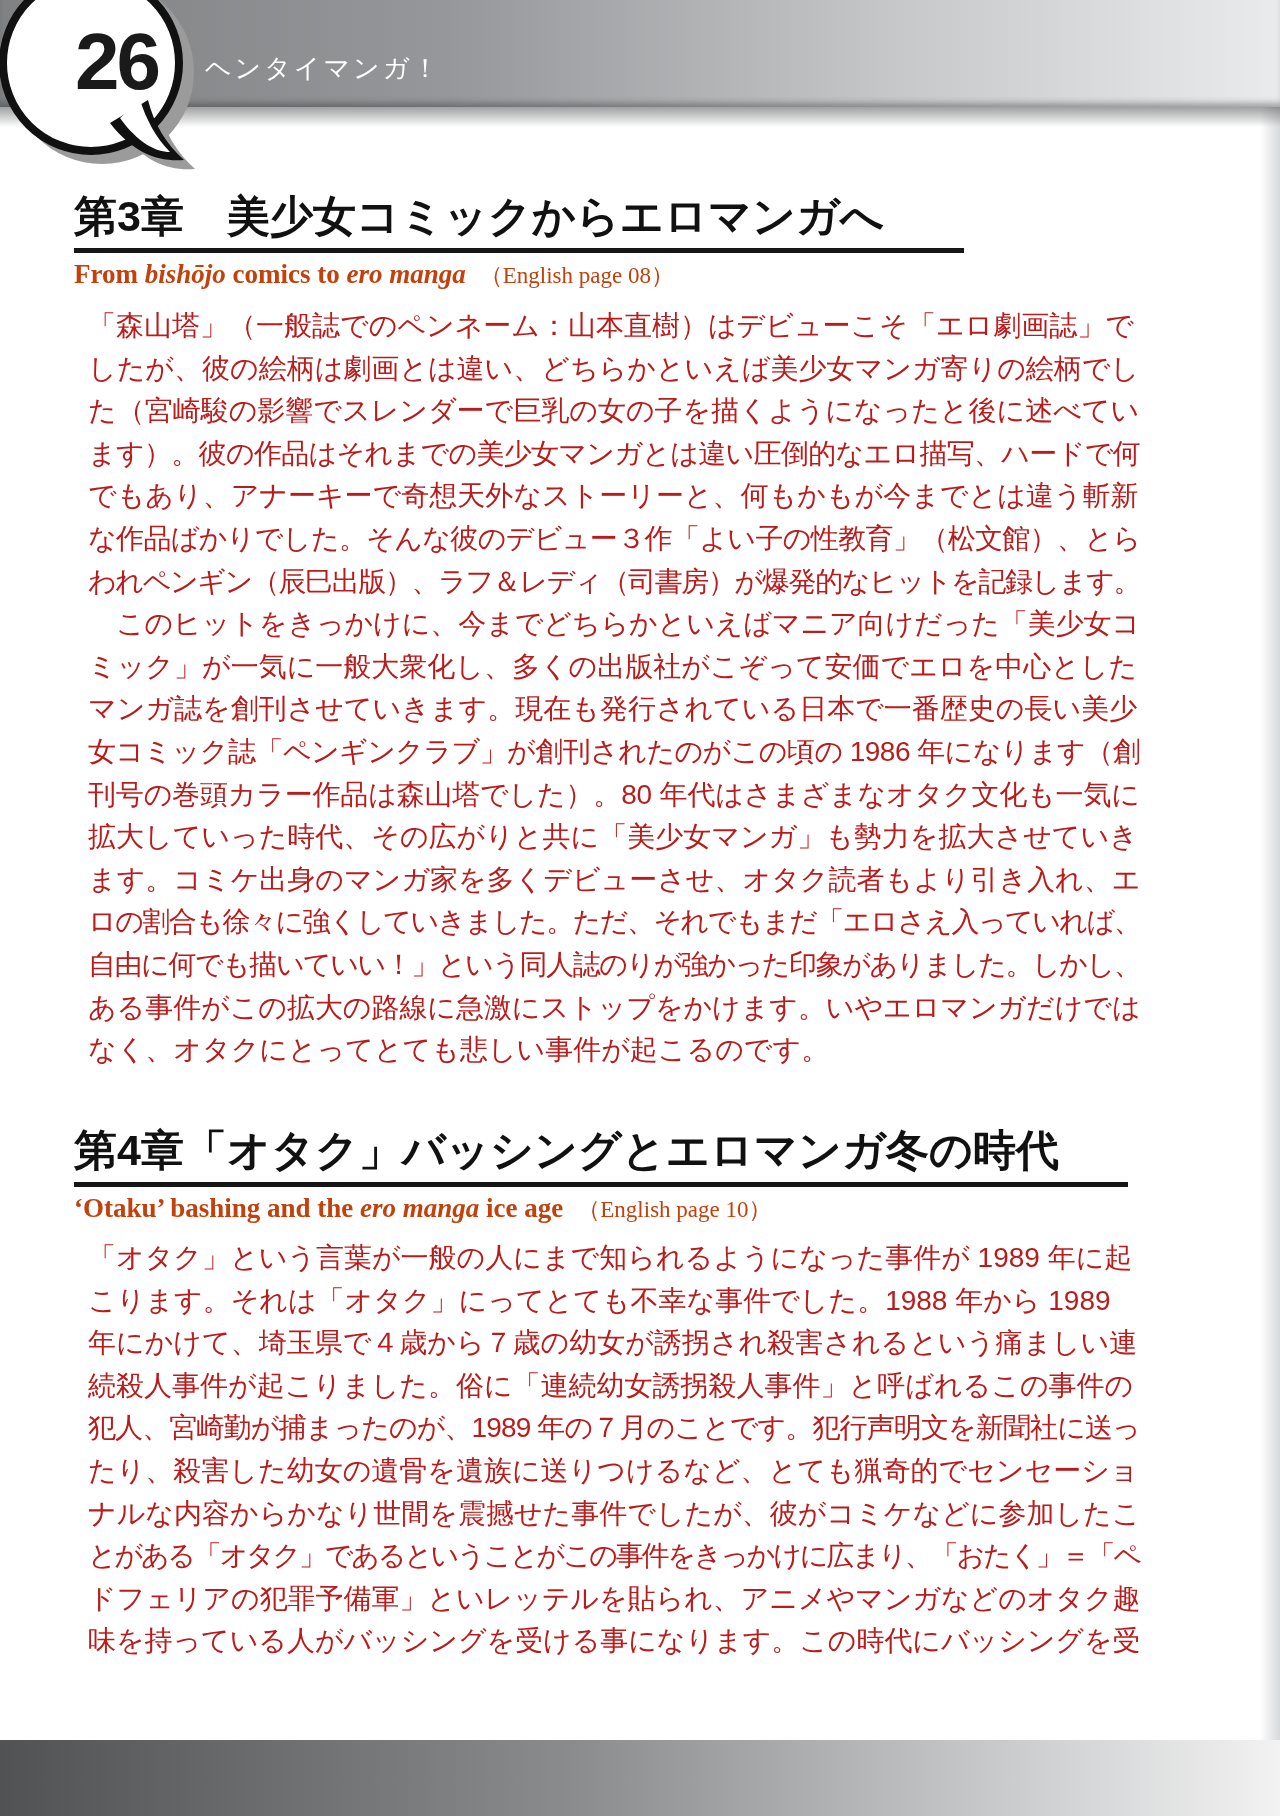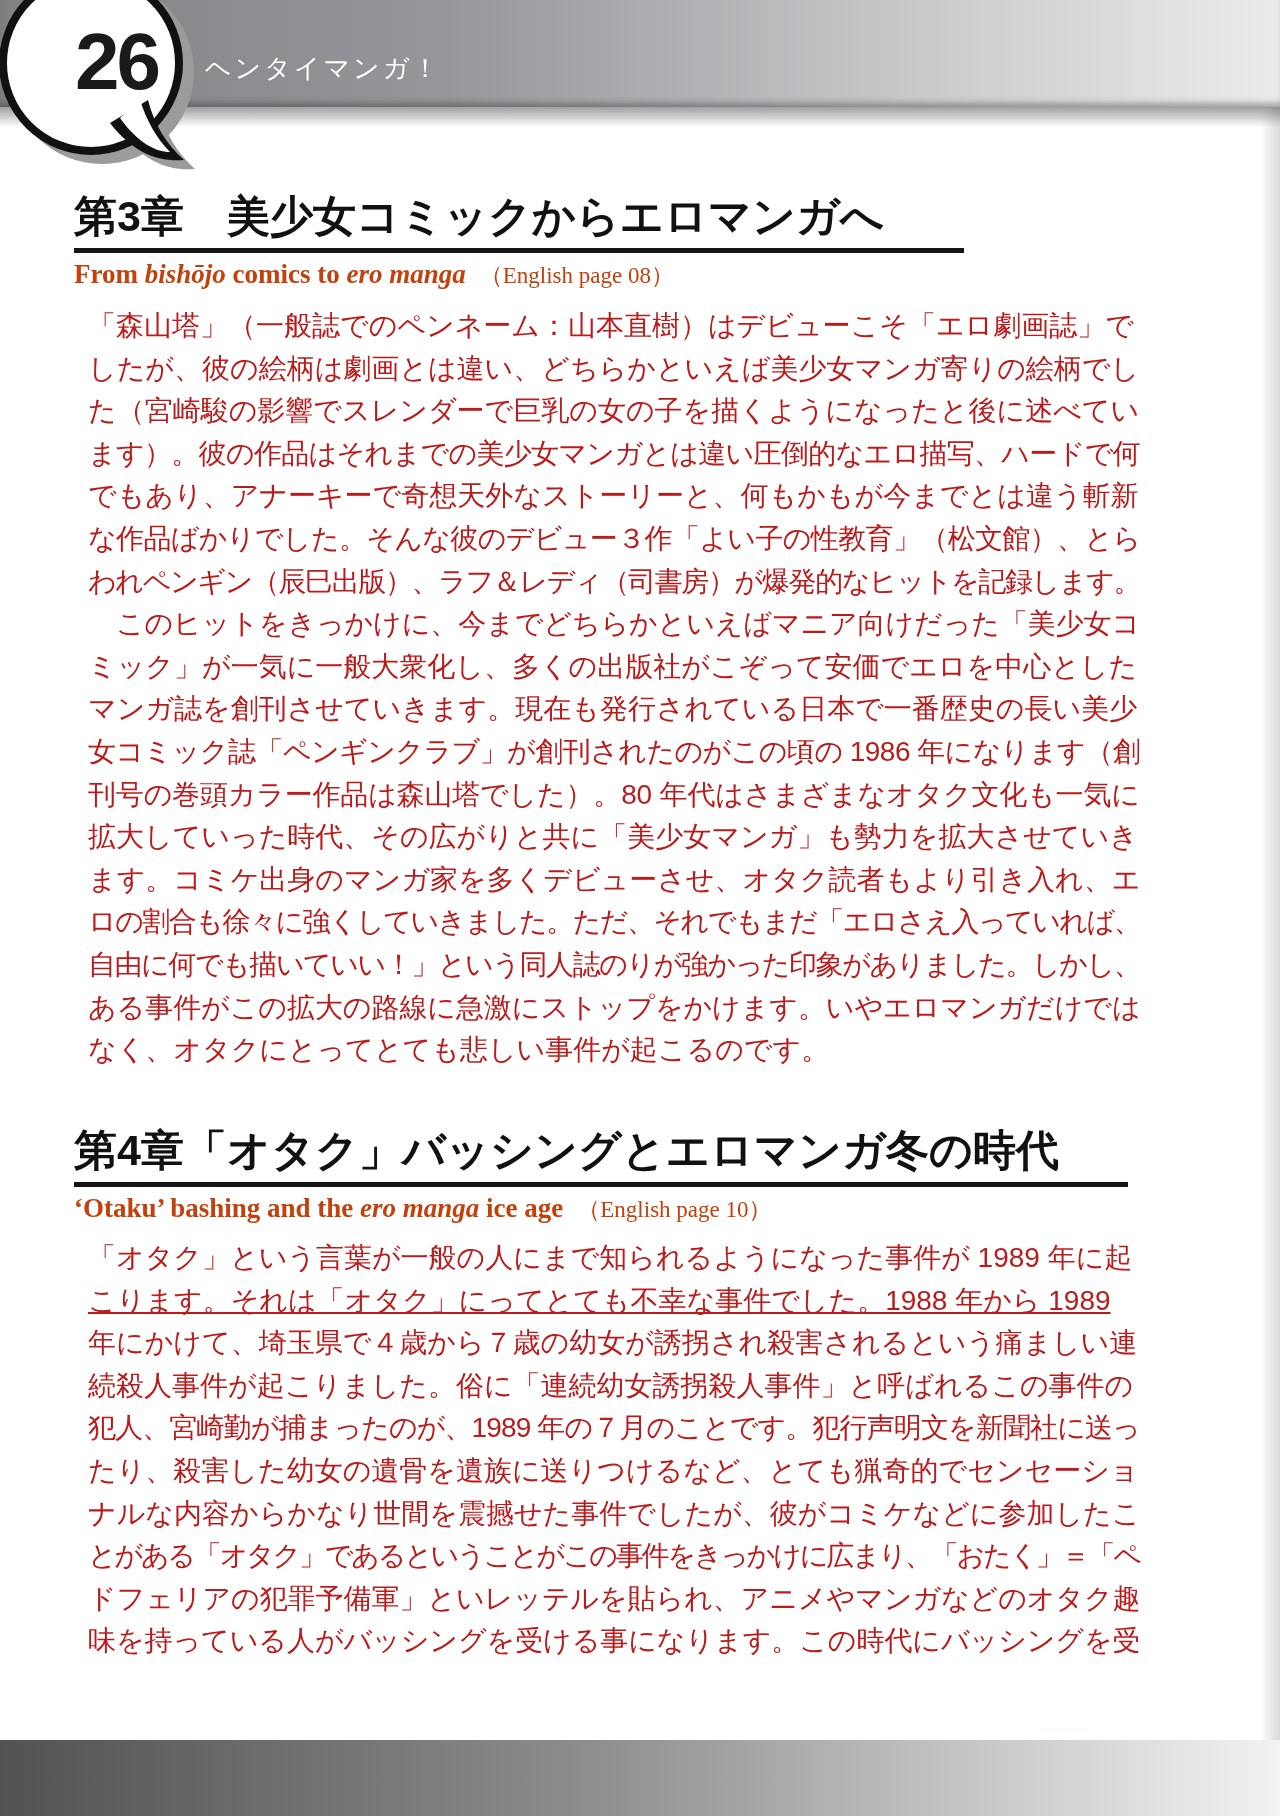--- a/index.html
+++ b/index.html
@@ -104,21 +104,21 @@
   <div class="section sec-ch4">
     <div class="heading">第4章「オタク」バッシングとエロマンガ冬の時代</div>
     <div class="rule"></div>
     <div class="subtitle">
       <span><span class="b">‘Otaku’ bashing and the </span><span class="bi">ero manga</span><span class="b"> ice age</span></span><span class="ref">（English page 10）</span>
     </div>
   </div>
 
   <div class="body-block bb2">
       <div class="bline" style="letter-spacing: 0px;">「オタク」という言葉が一般の人にまで知られるようになった事件が 1989 年に起</div>
-      <div class="bline" style="letter-spacing: 0px; text-decoration: underline;">こります。それは「オタク」にってとても不幸な事件でした。1988 年から 1989</div>
+      <div class="bline" style="letter-spacing: 0px;">こります。それは「オタク」にってとても不幸な事件でした。1988 年から 1989</div>
       <div class="bline" style="letter-spacing: 0px;">年にかけて、埼玉県で４歳から７歳の幼女が誘拐され殺害されるという痛ましい連</div>
       <div class="bline" style="letter-spacing: 0px;">続殺人事件が起こりました。俗に「連続幼女誘拐殺人事件」と呼ばれるこの事件の</div>
       <div class="bline" style="letter-spacing: -0.88px;">犯人、宮崎勤が捕まったのが、1989 年の７月のことです。犯行声明文を新聞社に送っ</div>
       <div class="bline" style="letter-spacing: 0px;">たり、殺害した幼女の遺骨を遺族に送りつけるなど、とても猟奇的でセンセーショ</div>
       <div class="bline" style="letter-spacing: 0px;">ナルな内容からかなり世間を震撼せた事件でしたが、彼がコミケなどに参加したこ</div>
       <div class="bline" style="letter-spacing: -2.2px;">とがある「オタク」であるということがこの事件をきっかけに広まり、「おたく」＝「ペ</div>
       <div class="bline" style="letter-spacing: -0.05px;">ドフェリアの犯罪予備軍」といレッテルを貼られ、アニメやマンガなどのオタク趣</div>
       <div class="bline" style="letter-spacing: -0.05px;">味を持っている人がバッシングを受ける事になります。この時代にバッシングを受</div>
     </div>
 

